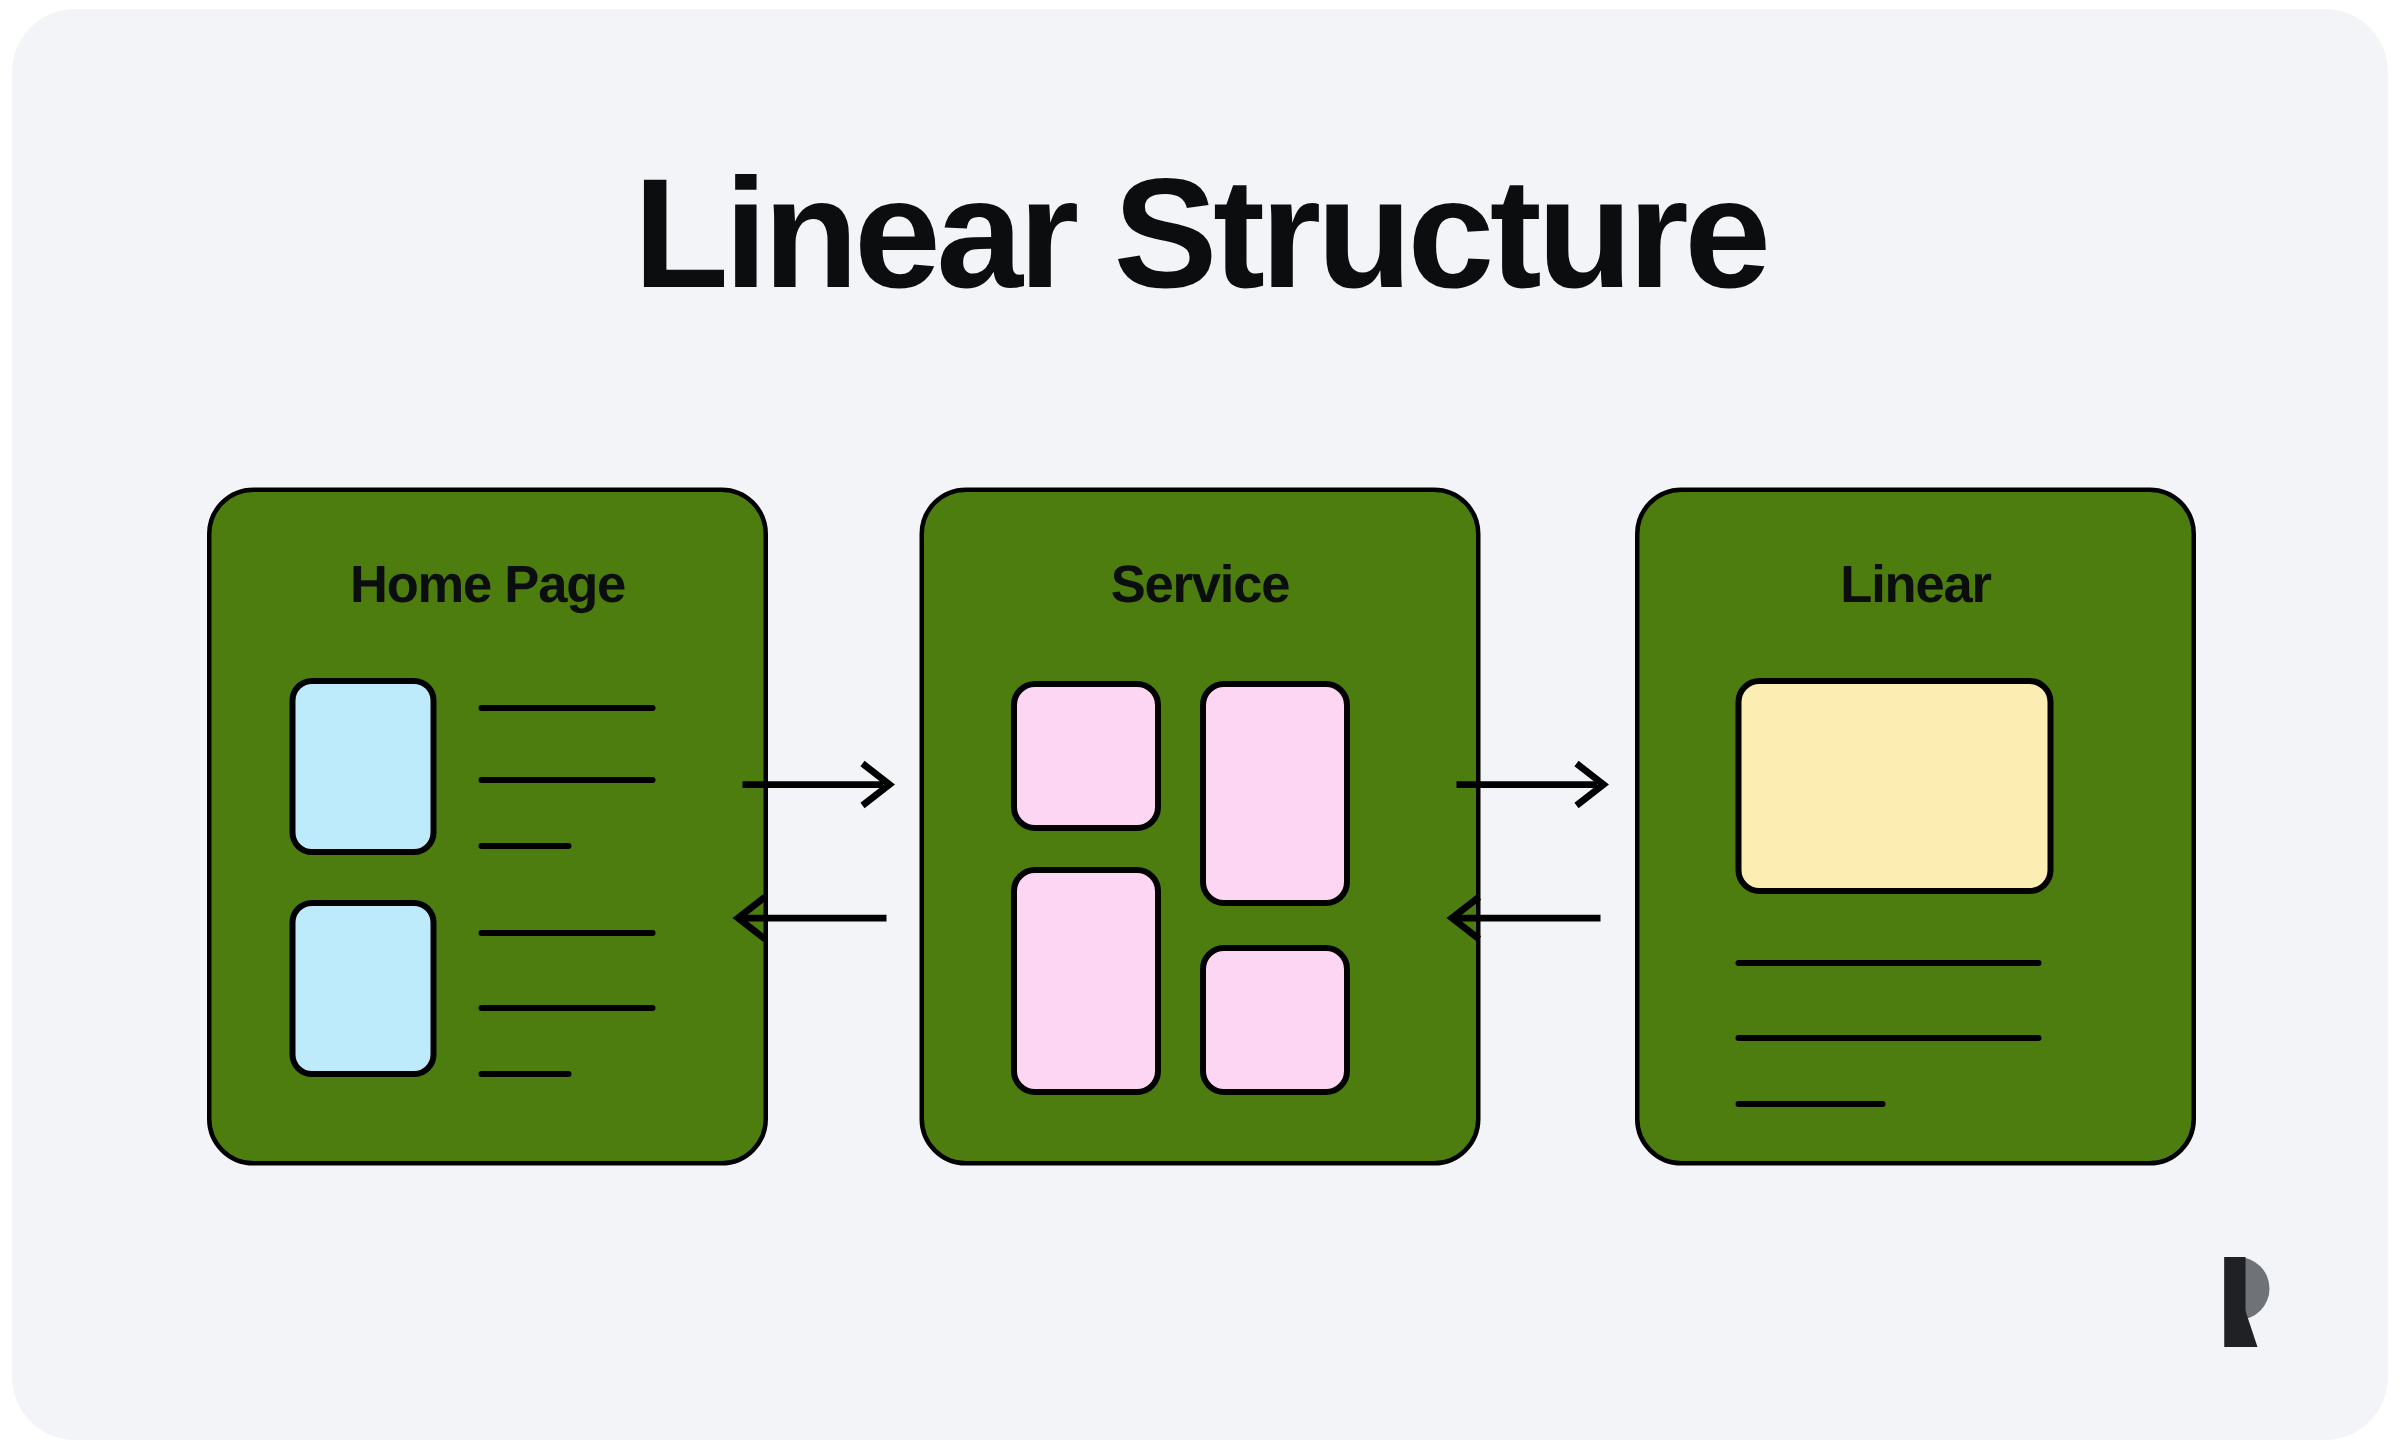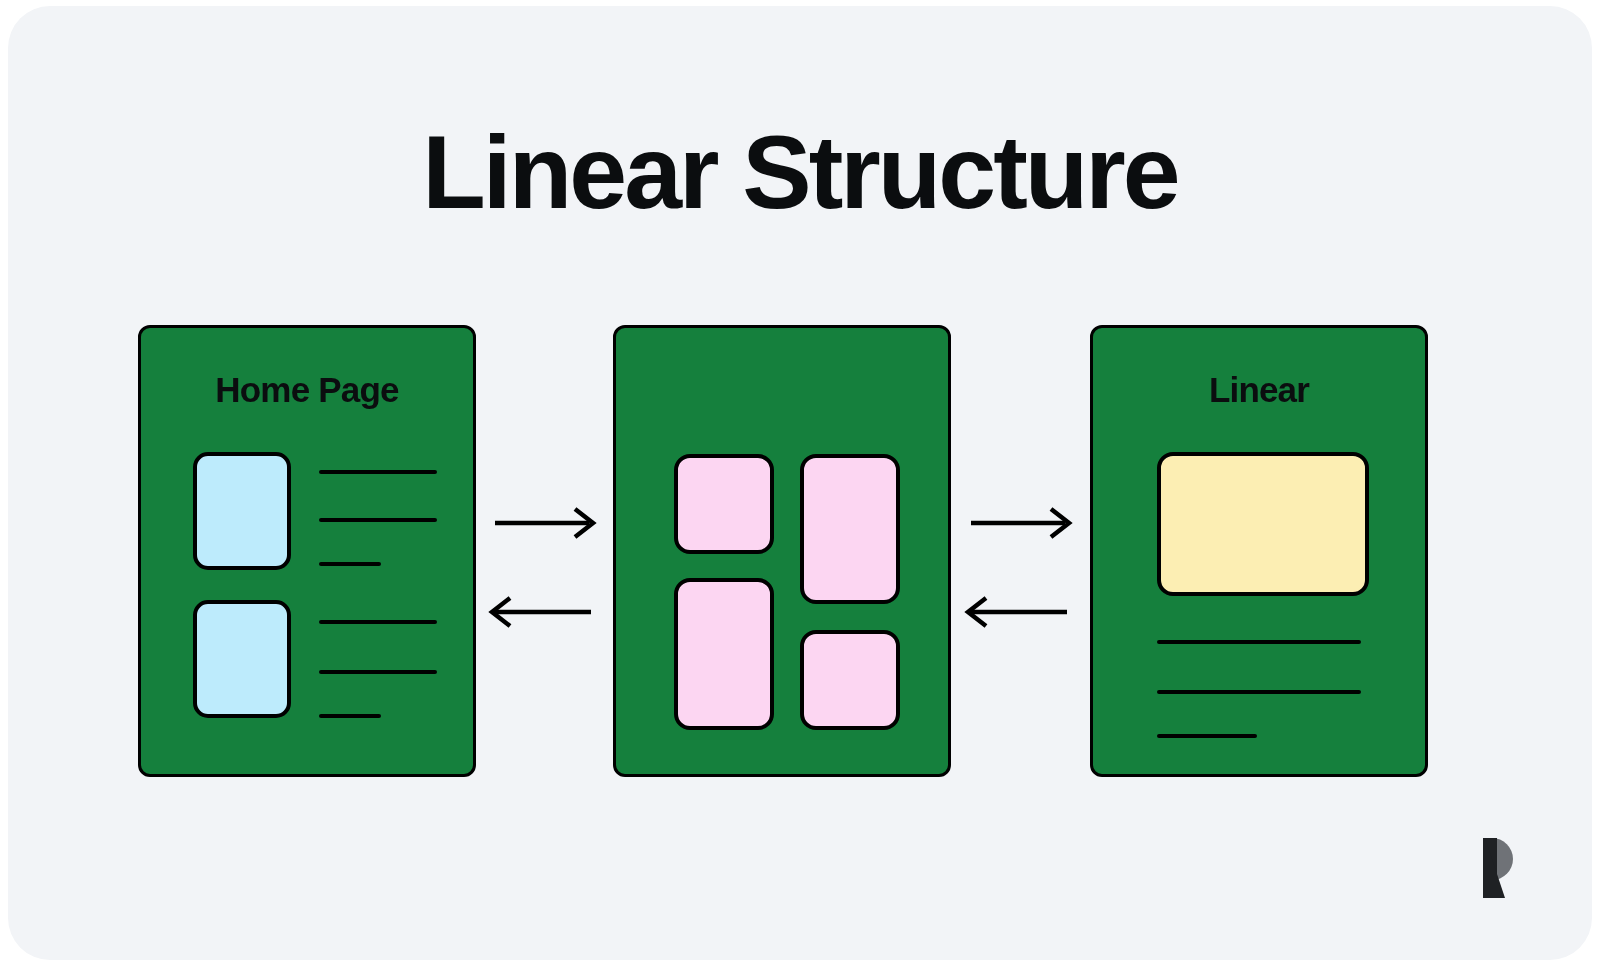--- a/index.html
+++ b/index.html
@@ -38,32 +38,31 @@
     top: 104px;
     width: 1600px;
     text-align: center;
     font-size: 104px;
     line-height: 1;
     font-weight: 700;
     letter-spacing: -3px;
     color: #0b0d0f;
     font-family: "Liberation Sans", sans-serif;
     white-space: nowrap;
-    margin-top: 16px;
   }
 
   
   .card {
     position: absolute;
     top: 325px;
-    width: 338px;
+    width: 374px;
     height: 452px;
-    background: #15803d;
+    background: #4d7c0f;
     border: 3px solid #000000;
-    border-radius: 12px;
+    border-radius: 31px;
     box-sizing: border-box;
   }
   .card-home    { left: 138px; }
   .card-service { left: 613px; }
   .card-product { left: 1090px; }
 
   .card-title {
     position: absolute;
     top: 42px;
     left: 0;
@@ -127,20 +126,21 @@
 
     <div class="line" style="left:178px;top:142px;width:118px;"></div>
     <div class="line" style="left:178px;top:190px;width:118px;"></div>
     <div class="line" style="left:178px;top:234px;width:62px;"></div>
     <div class="line" style="left:178px;top:292px;width:118px;"></div>
     <div class="line" style="left:178px;top:342px;width:118px;"></div>
     <div class="line" style="left:178px;top:386px;width:62px;"></div>
   </div>
 
   <div class="card card-service">
+    <div class="card-title">Service</div>
 
     <div class="blk pink" style="left:58px;top:126px;width:100px;height:100px;border-radius:16px;"></div>
     <div class="blk pink" style="left:184px;top:126px;width:100px;height:150px;border-radius:16px;"></div>
     <div class="blk pink" style="left:58px;top:250px;width:100px;height:152px;border-radius:16px;"></div>
     <div class="blk pink" style="left:184px;top:302px;width:100px;height:100px;border-radius:16px;"></div>
   </div>
 
   <div class="card card-product">
     <div class="card-title">Linear</div>
 

